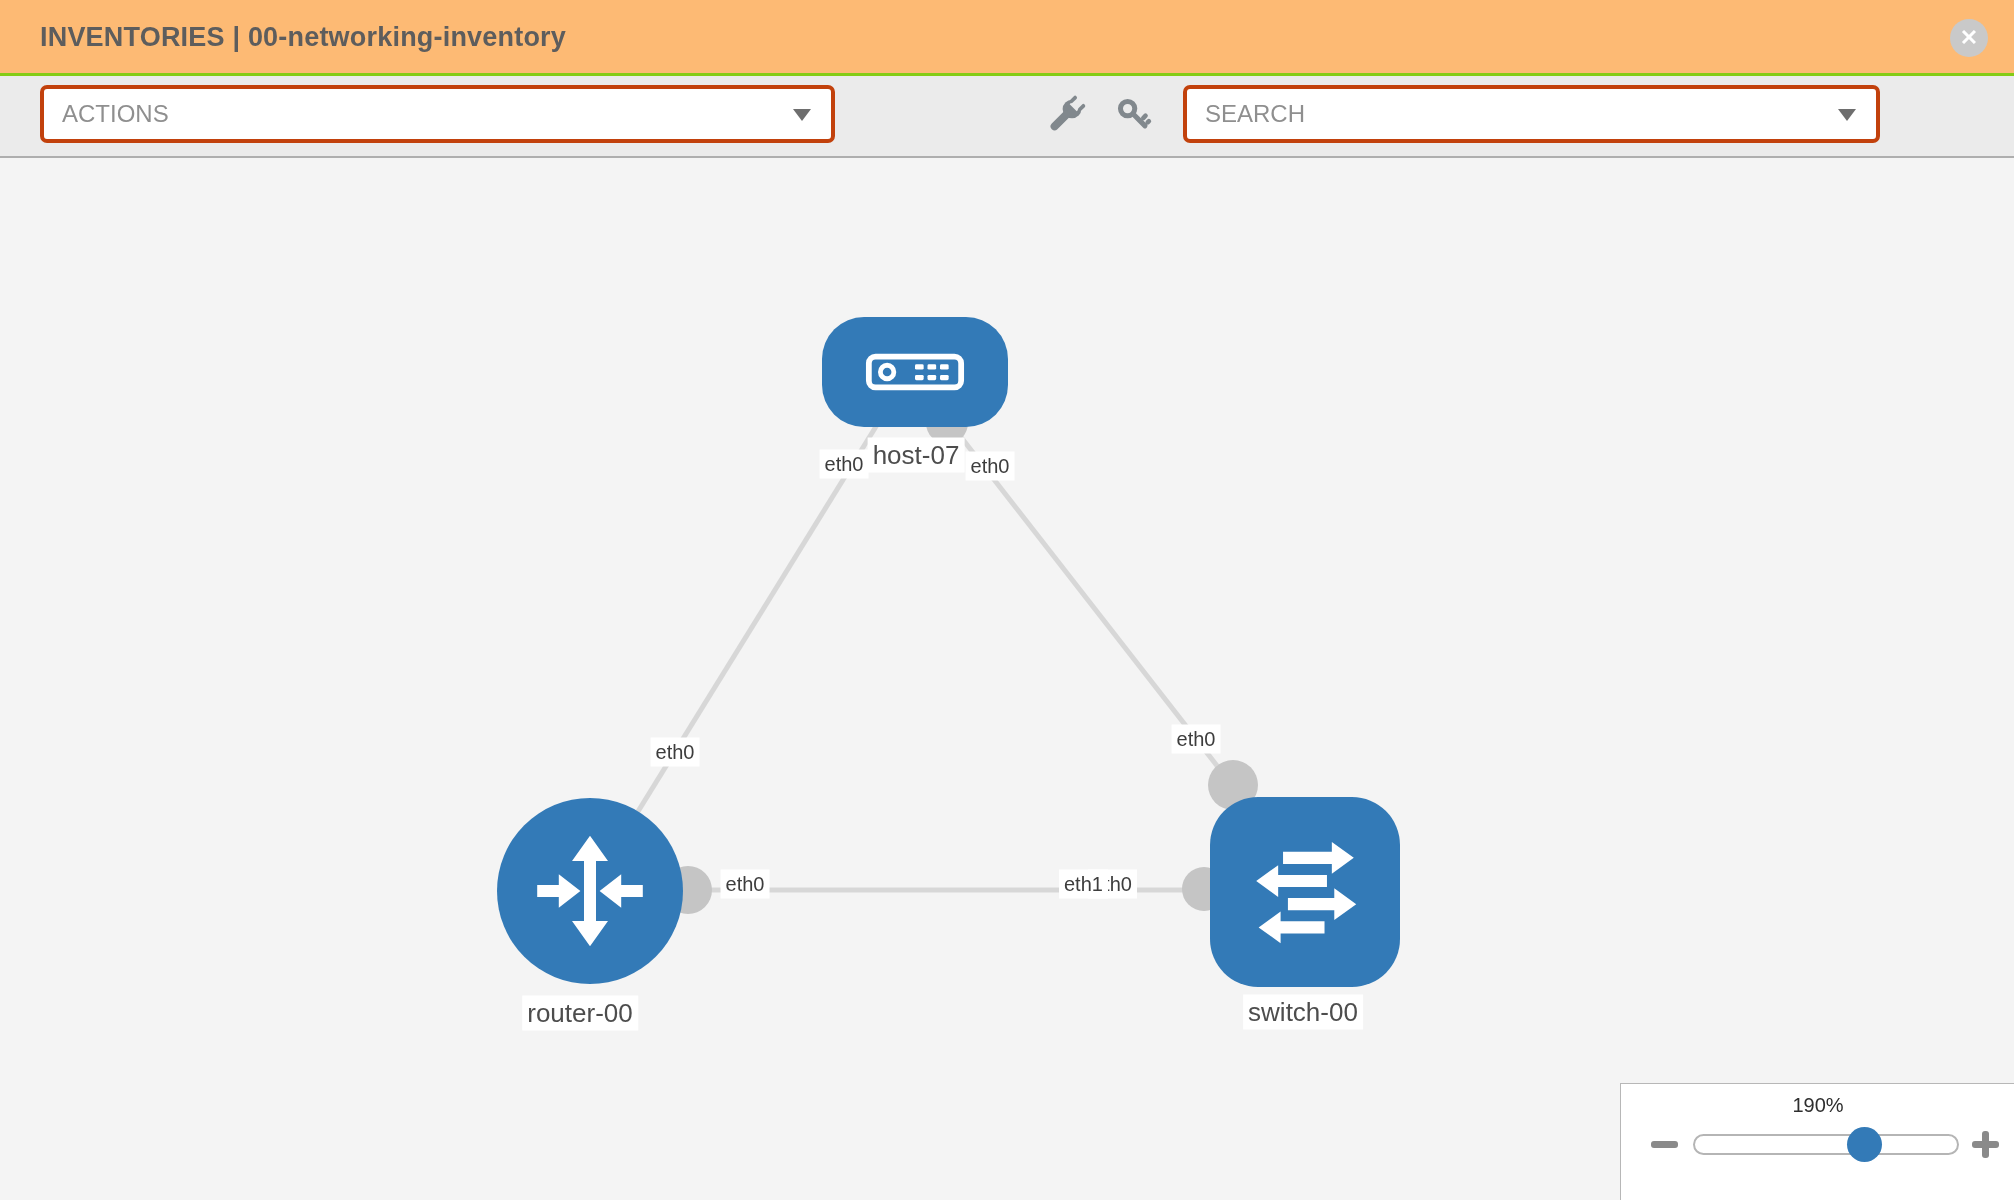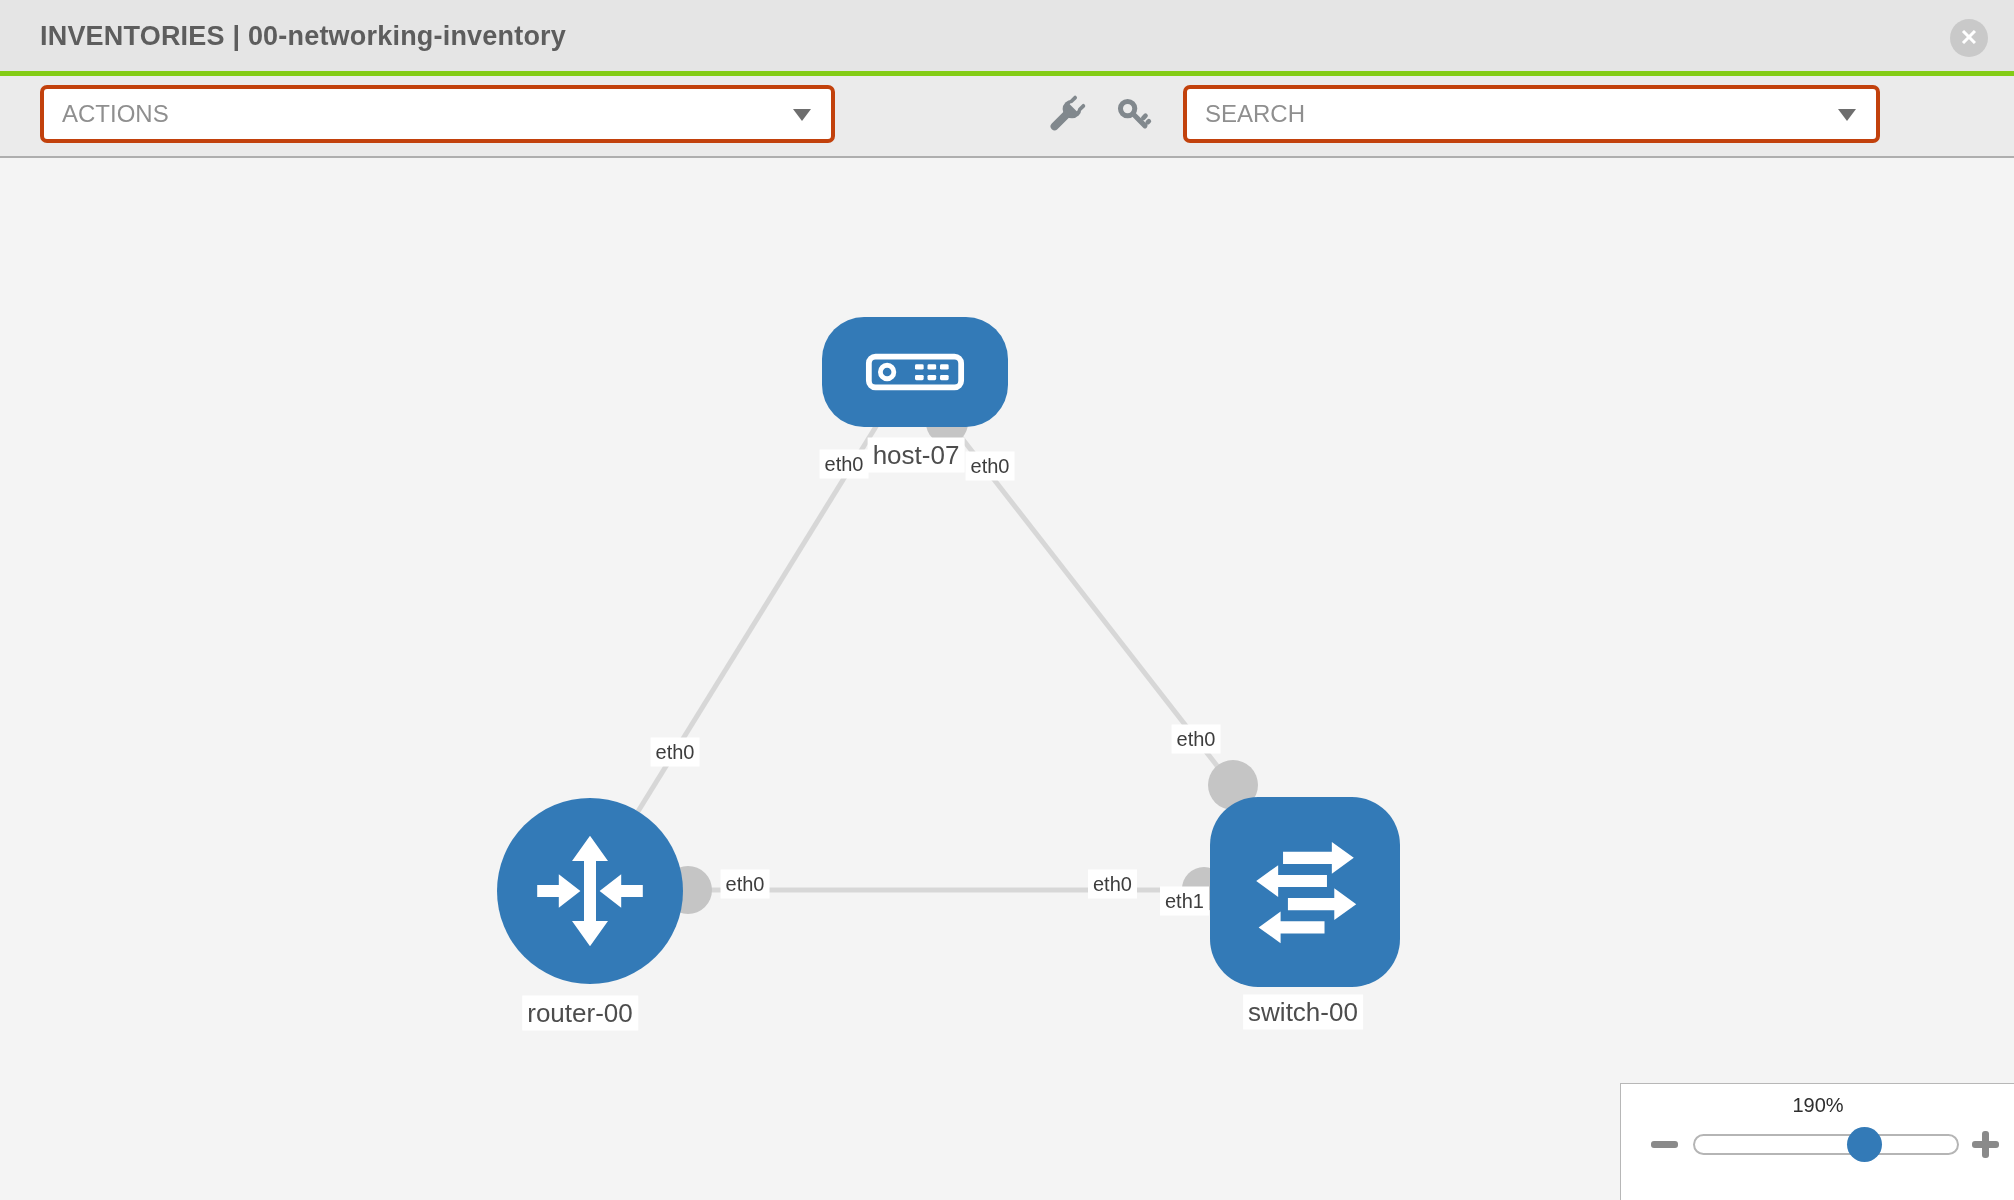--- a/index.html
+++ b/index.html
@@ -1,21 +1,21 @@
 <!DOCTYPE html>
 <html><head>
 <meta charset="utf-8">
 <style>
   * { margin:0; padding:0; box-sizing:border-box; }
   html,body { width:2014px; height:1200px; overflow:hidden;
     font-family:"Liberation Sans", sans-serif; background:#fff; }
 
   
-  .header { position:relative; width:2014px; height:76px; background:#e5e5e5;
-    border-bottom:5px solid #84cc16; }
+  .header { position:relative; width:2014px; height:76px; background:#fdba74;
+    border-bottom:3px solid #84cc16; }
   .title { position:absolute; left:40px; top:50%; transform:translateY(-50%);
     font-size:27px; font-weight:bold; color:#5d5d5d; letter-spacing:.2px; }
   .close-btn { position:absolute; right:26px; top:19px; width:38px; height:38px;
     border-radius:50%; background:#c9c9c9; cursor:pointer; }
   .close-btn .x { position:absolute; left:50%; top:50%; transform:translate(-50%,-52%);
     color:#ffffff; font-size:22px; font-weight:bold; line-height:1; }
 
   
   .toolbar { position:relative; width:2014px; height:82px; background:#ebebeb;
     border-bottom:2px solid #aeaeae; }
@@ -156,21 +156,21 @@
   <span class="nlabel" style="left:916px;  top:297px;">host-07</span>
   <span class="nlabel" style="left:580px;  top:855px;">router-00</span>
   <span class="nlabel" style="left:1303px; top:854px;">switch-00</span>
 
   <span class="elabel" style="left:844px;  top:306px;">eth0</span>
   <span class="elabel" style="left:990px;  top:308px;">eth0</span>
   <span class="elabel" style="left:675px;  top:594px;">eth0</span>
   <span class="elabel" style="left:1196px; top:581px;">eth0</span>
   <span class="elabel" style="left:745px;  top:726px;">eth0</span>
   <span class="elabel elabel-back" style="left:1088px; top:726px;">eth0</span>
-  <span class="elabel elabel-front" style="left:1160px; top:726px;margin-top:17px;">eth1</span>
+  <span class="elabel elabel-front" style="left:1059px; top:726px;">eth1</span>
 
   <div class="zoom-panel">
     <div class="zoom-value">190%</div>
     <div class="zbar minus-bar"></div>
     <div class="zoom-track"></div>
     <div class="zoom-thumb"></div>
     <div class="zbar plus-h"></div>
     <div class="zbar plus-v"></div>
   </div>
 </div>

